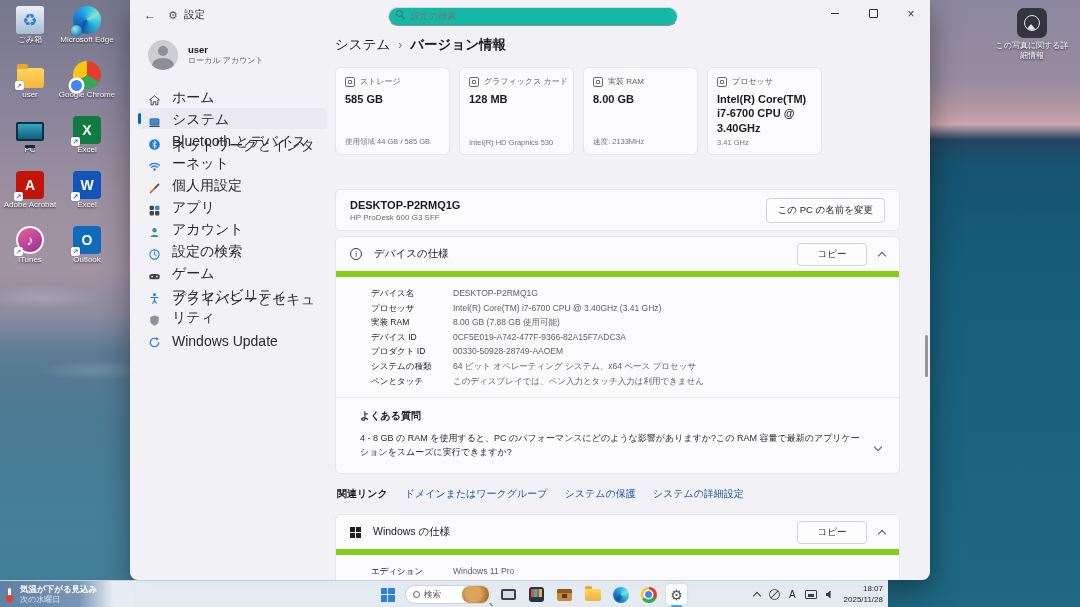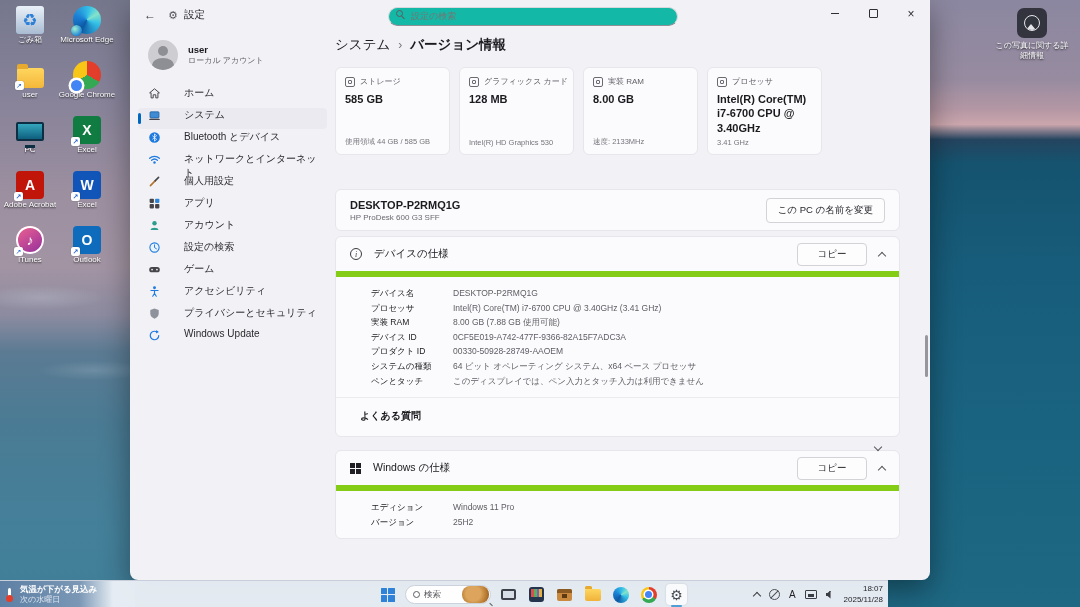--- a/index.html
+++ b/index.html
@@ -91,21 +91,21 @@
   .user-block { display:flex; align-items:center; gap:10px; padding:10px 16px 4px 18px; }
   .avatar { width:30px; height:30px; border-radius:50%; background:#cdcdd2; position:relative; overflow:hidden; }
   .avatar::before { content:''; position:absolute; left:10px; top:6px; width:10px; height:10px;
     border-radius:50%; background:#8e8e95; }
   .avatar::after { content:''; position:absolute; left:4px; top:18px; width:22px; height:14px;
     border-radius:50% 50% 0 0; background:#8e8e95; }
   .user-name { font-size:9.5px; font-weight:bold; color:#1b1b1f; }
   .user-type { font-size:8px; color:#5f5f65; }
   .nav-list { margin-top:12px; }
   .nav-item { height:21px; margin:1px 8px; padding:0 9px; border-radius:4px; display:flex;
-    align-items:flex-start; gap:23px; font-size:10px; color:#2a2a2e; position:relative; cursor:default; }
+    align-items:flex-end; gap:11px; font-size:14px; color:#2a2a2e; position:relative; cursor:default; }
   .nav-item.selected { background:#eaeaf0; }
   .nav-item.selected::before { content:''; position:absolute; left:0; top:5px; width:3px; height:11px;
     border-radius:2px; background:#0067c0; }
   .nico { width:14px; height:14px; flex:0 0 14px; display:flex; align-items:center; justify-content:center; }
 
   
   .content { position:absolute; left:205px; top:30px; width:595px; bottom:0; padding-right:30px; }
   .breadcrumb { margin-top:6px; font-size:13.5px; color:#1b1b1f; display:flex; align-items:center; gap:8px; }
   .breadcrumb .cur { font-weight:bold; }
   .breadcrumb .sep { color:#76767c; font-size:12px; }
@@ -505,24 +505,31 @@
             <span class="k">システムの種類</span>
             <span class="v">64 ビット オペレーティング システム、x64 ベース プロセッサ</span>
           </div>
         <div class="srow">
             <span class="k">ペンとタッチ</span>
             <span class="v">このディスプレイでは、ペン入力とタッチ入力は利用できません</span>
           </div>
       </div>
       <div class="faq">
         <div class="faq-title">よくある質問</div>
+        <div class="faq-q">4 - 8 GB の RAM を使用すると、PC のパフォーマンスにどのような影響がありますか?この RAM 容量で最新のアプリケーションをスムーズに実行できますか?</div>
         <span class="chev down"></span>
       </div>
     </div>
 
+    <div class="related">
+      <span class="related-label">関連リンク</span>
+      <span class="rlink">ドメインまたはワークグループ</span>
+      <span class="rlink">システムの保護</span>
+      <span class="rlink">システムの詳細設定</span>
+    </div>
 
     <div class="expander ws-exp">
       <div class="exp-head">
         <span class="winlogo">
             <i></i>
             <i></i>
             <i></i>
             <i></i>
           </span>
         <span class="exp-title">Windows の仕様</span>

